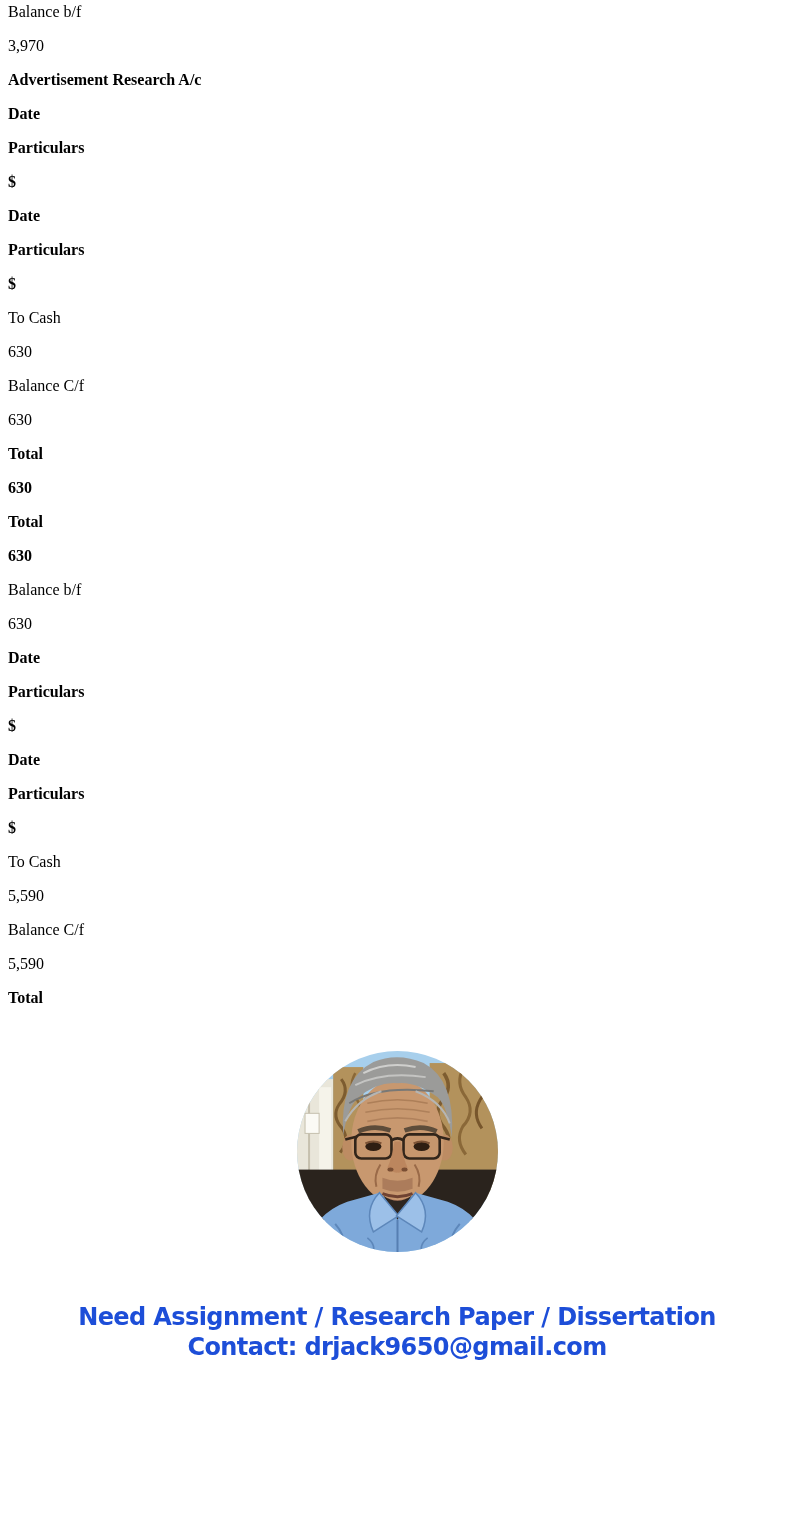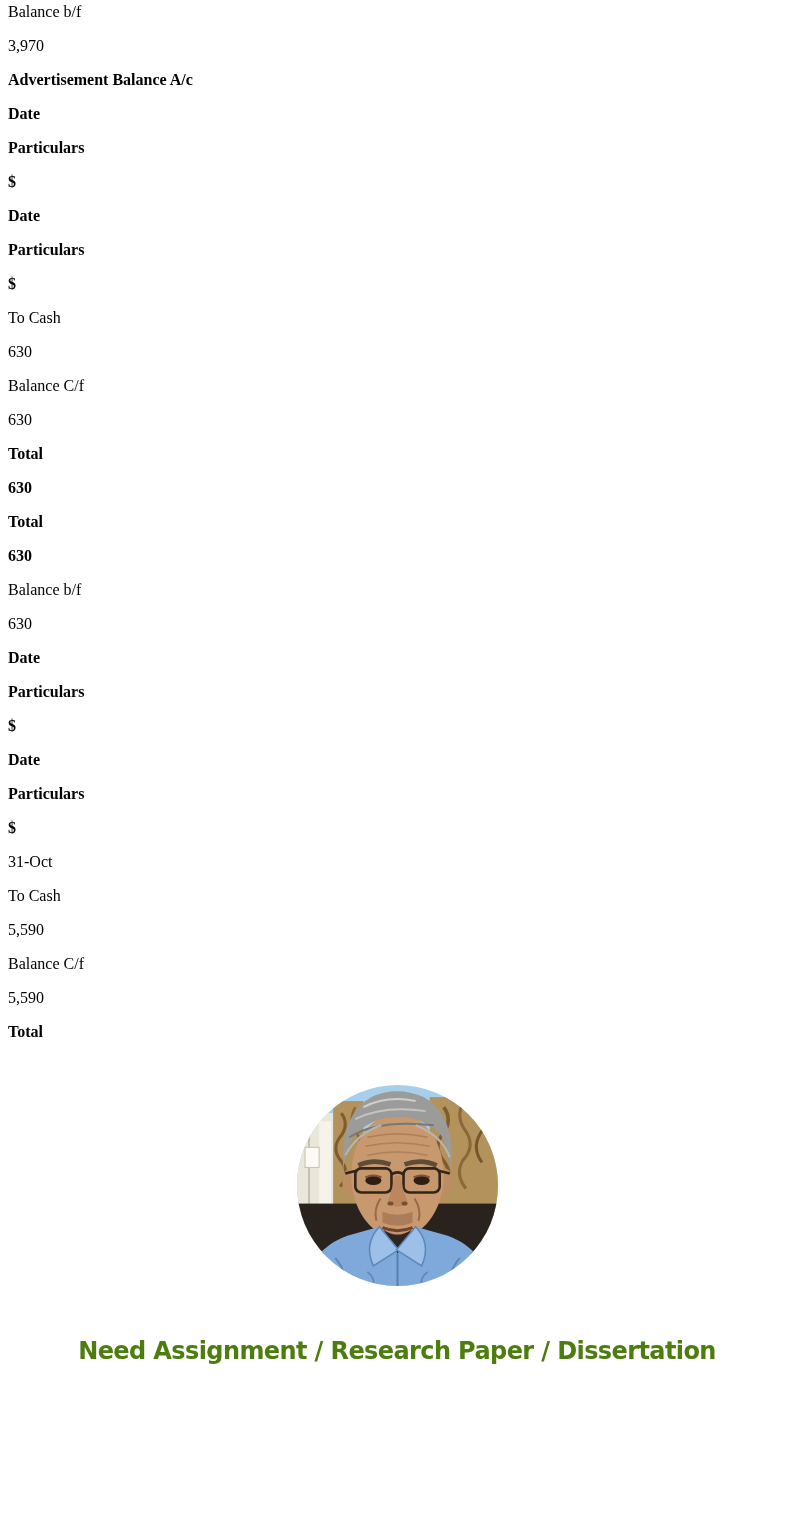--- a/index.html
+++ b/index.html
@@ -37,31 +37,31 @@
   .avatar svg { display: block; width: 100%; height: 100%; }
 
   .footer {
     margin-top: 50px;
     text-align: center;
     font-family: "DejaVu Sans", sans-serif;
     font-weight: bold;
     font-size: 24px;
     line-height: 30px;
     letter-spacing: -0.6px;
-    color: #4d7c0f;
+    color: #1d4ed8;
   }
   .footer div { white-space: pre; }
 </style>
 </head>
 <body>
 
 <main class="doc">
     <p>Balance b/f</p>
     <p>3,970</p>
-    <p class="bold">Advertisement Balance A/c</p>
+    <p class="bold">Advertisement Research A/c</p>
     <p class="bold">Date</p>
     <p class="bold">Particulars</p>
     <p class="bold">$</p>
     <p class="bold">Date</p>
     <p class="bold">Particulars</p>
     <p class="bold">$</p>
     <p>To Cash</p>
     <p>630</p>
     <p>Balance C/f</p>
     <p>630</p>
@@ -70,21 +70,20 @@
     <p class="bold">Total</p>
     <p class="bold">630</p>
     <p>Balance b/f</p>
     <p>630</p>
     <p class="bold">Date</p>
     <p class="bold">Particulars</p>
     <p class="bold">$</p>
     <p class="bold">Date</p>
     <p class="bold">Particulars</p>
     <p class="bold">$</p>
-    <p>31-Oct</p>
     <p>To Cash</p>
     <p>5,590</p>
     <p>Balance C/f</p>
     <p>5,590</p>
     <p class="bold">Total</p>
   </main>
 
 <div class="avatar-wrap">
   <div class="avatar">
     <svg viewBox="0 0 200 200" xmlns="http://www.w3.org/2000/svg">
@@ -163,13 +162,14 @@
       <path d="M38 172 Q50 186 46 200" stroke="#5d87ba" stroke-width="2" fill="none"></path>
       <path d="M162 172 Q150 186 154 200" stroke="#5d87ba" stroke-width="2" fill="none"></path>
       <path d="M70 186 Q78 192 76 200" stroke="#5d87ba" stroke-width="1.6" fill="none"></path>
       <path d="M130 186 Q122 192 124 200" stroke="#5d87ba" stroke-width="1.6" fill="none"></path>
     </svg>
   </div>
 </div>
 
 <div class="footer">
   <div>Need Assignment / Research Paper / Dissertation</div>
+  <div>Contact: drjack9650@gmail.com</div>
 </div>
 
 </body></html>

